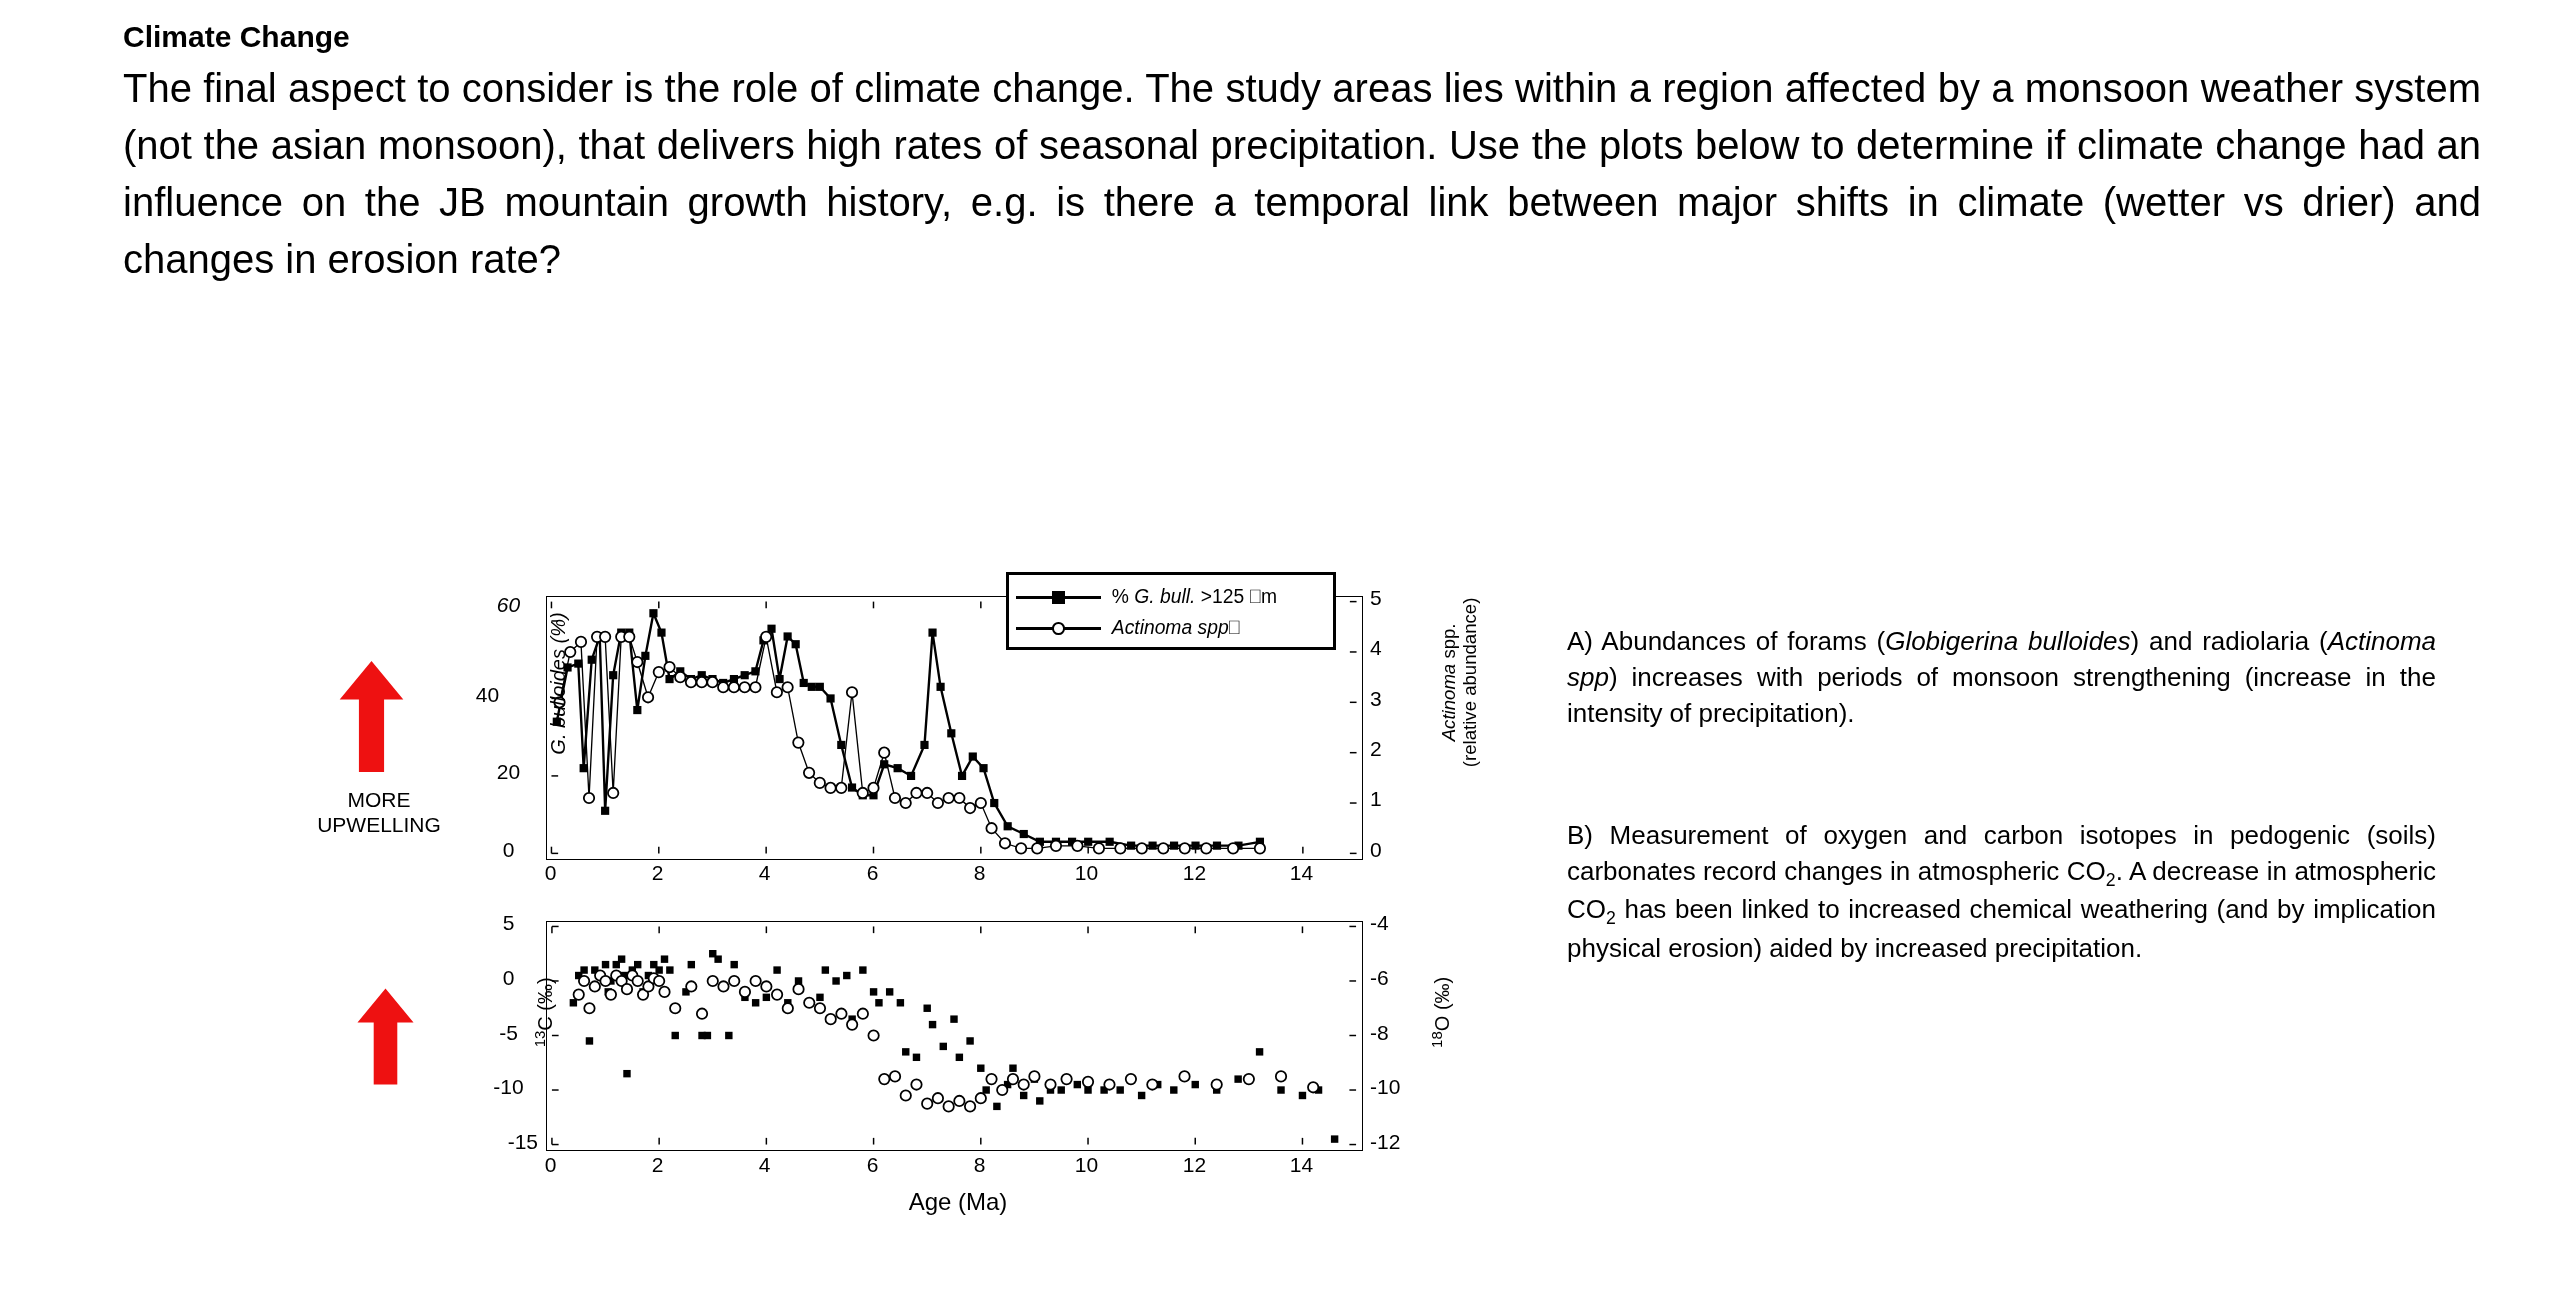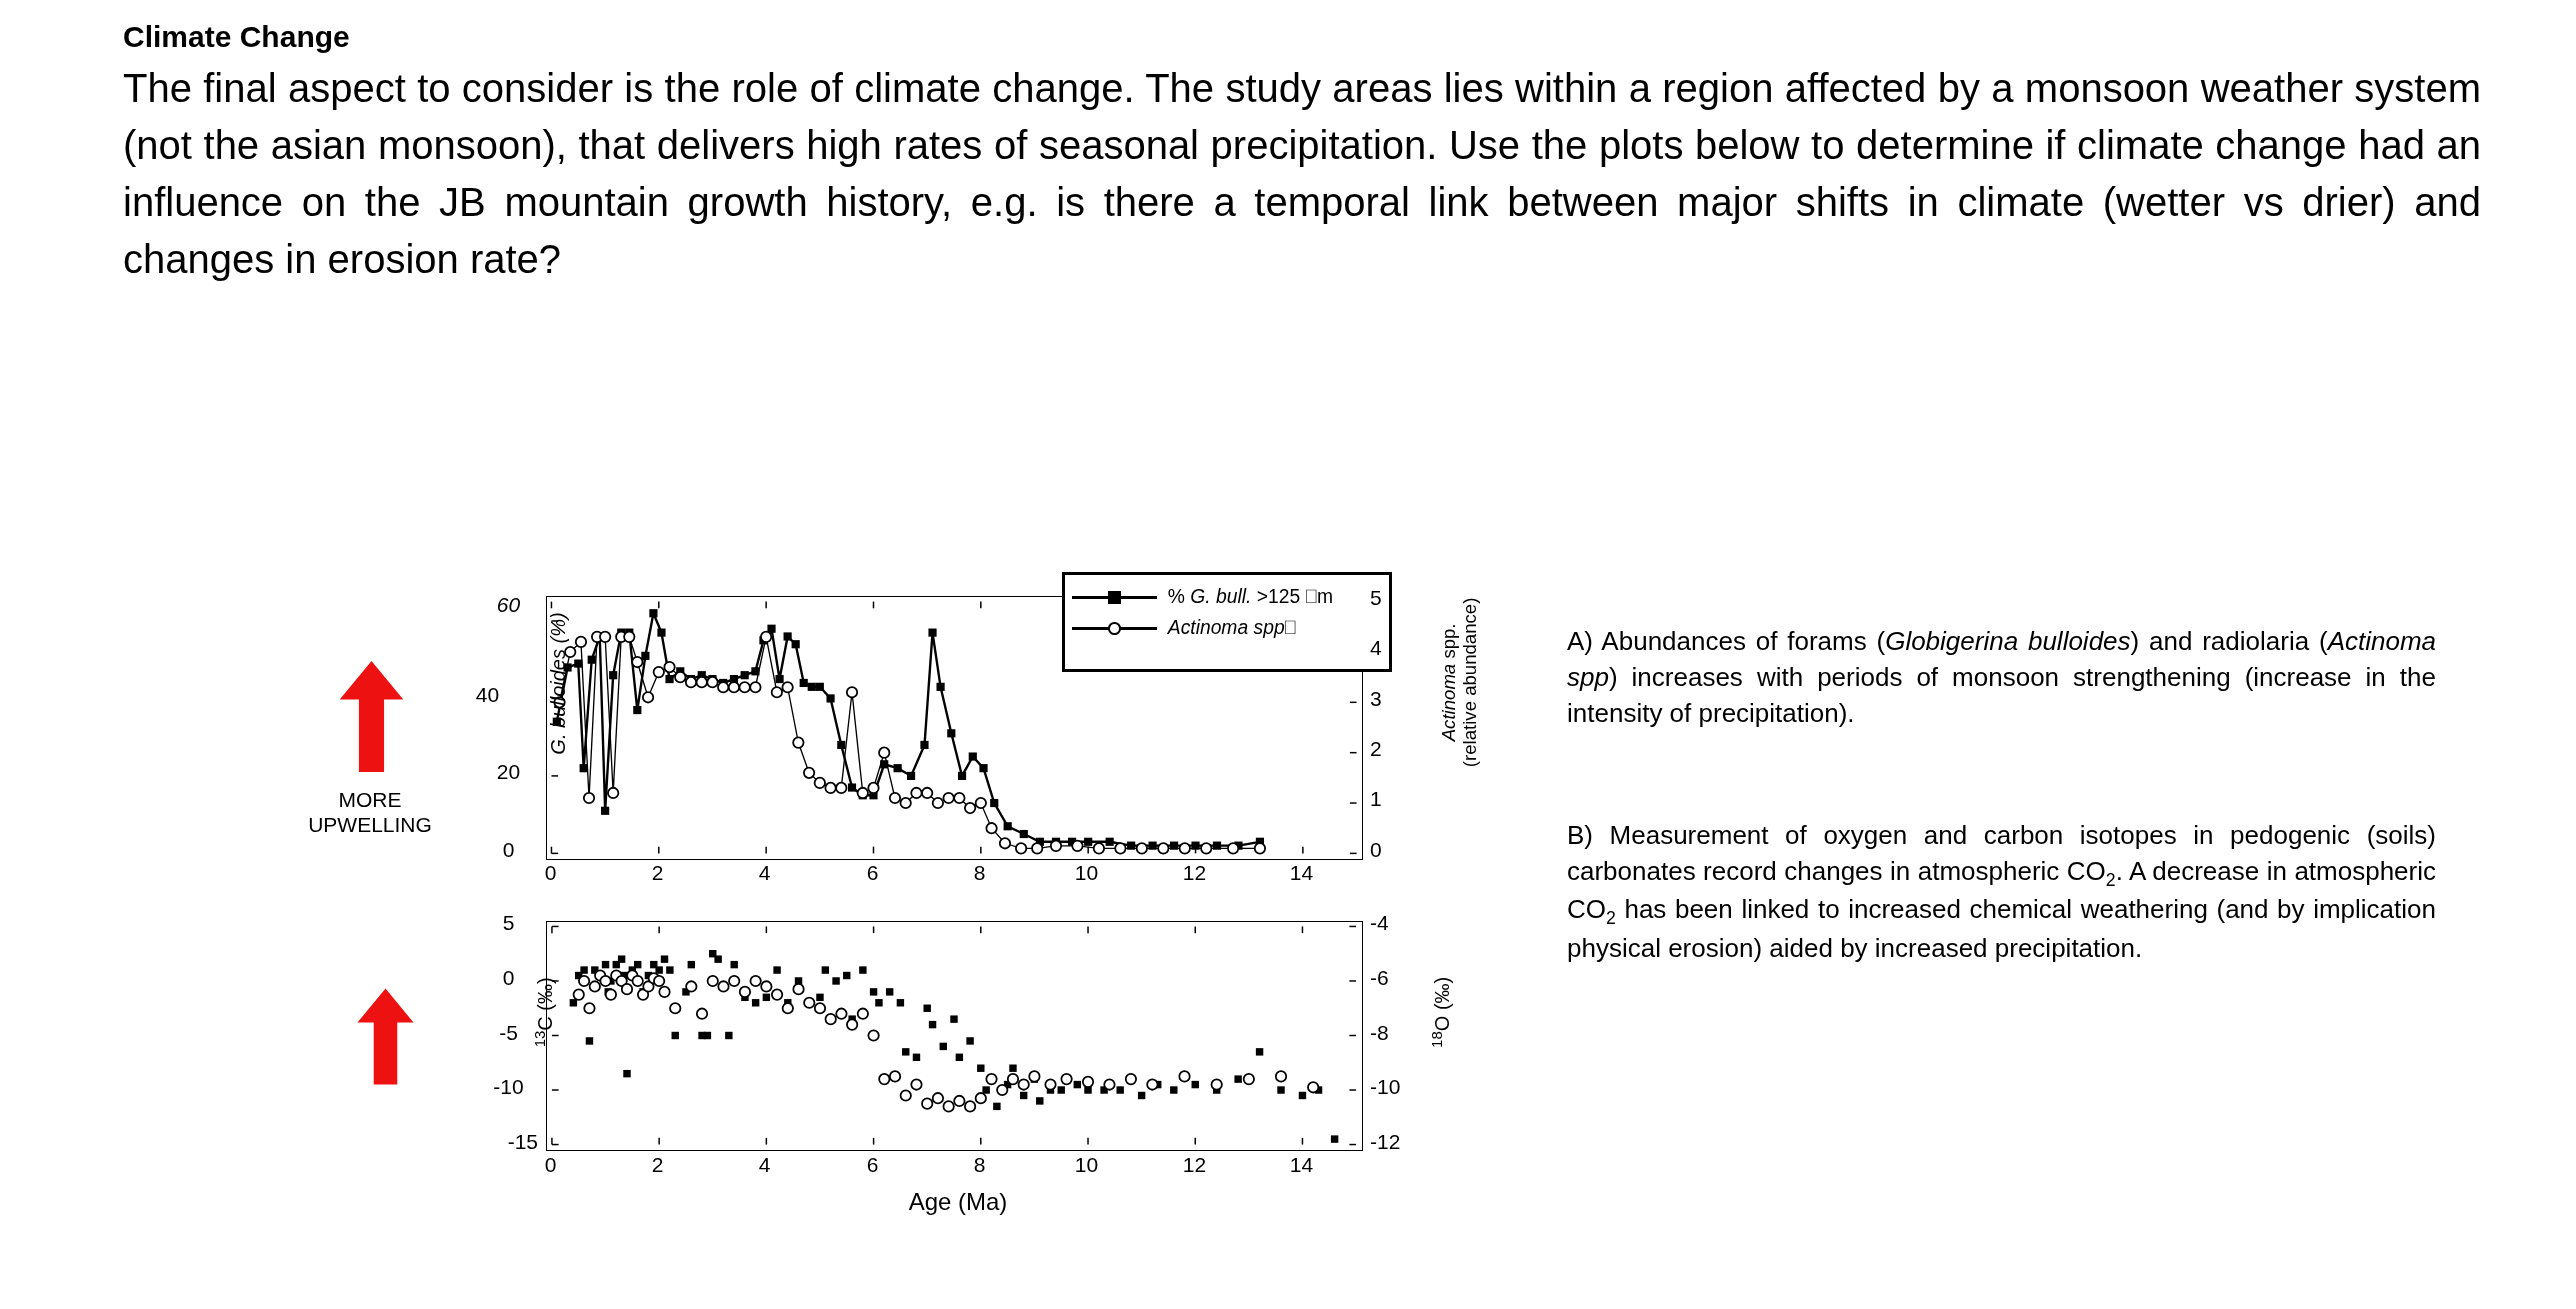--- a/index.html
+++ b/index.html
@@ -85,24 +85,24 @@
     position: absolute;
     font-size: 21px;
     text-align: center;
     white-space: nowrap;
   }
   .axis-ticklabel.right { text-align: left; }
 
   
   #legend-a {
     position: absolute;
-    left: 1062px;
+    left: 1006px;
     top: 0px;
     width: 330px;
-    height: 100px;
+    height: 78px;
     border: 3px solid #000;
     background: #fff;
     box-sizing: border-box;
     padding: 6.7px 7.4px 0 7.4px;
   }
   .legend-row {
     display: flex;
     align-items: center;
     height: 31px;
   }
@@ -555,21 +555,21 @@
     <span><sup style="font-size:0.75em">18</sup>O (‰)</span>
   </div>
 
   <div id="x-axis-label">
     <span>Age (Ma)</span>
   </div>
 
   <svg class="red-arrow" style="left:338px; top:89px;" width="67" height="111" viewBox="0 0 90 150">
     <polygon points="45,0 88,52 62,52 62,150 28,150 28,52 2,52" fill="#ee1111"></polygon>
   </svg>
-  <div class="annot" style="left:244px; top:215px; width:252px;">
+  <div class="annot" style="left:253px; top:215px; width:252px;">
     <span>MORE</span><br>
     <span>UPWELLING</span>
   </div>
 
   <svg class="red-arrow" style="left:356px; top:416px;" width="59" height="97" viewBox="0 0 80 130">
     <polygon points="40,0 78,46 56,46 56,130 24,130 24,46 2,46" fill="#ee1111"></polygon>
   </svg>
 <div class="axis-ticklabel" style="left: 521px; top: 289px; width: 59px;">0</div>
     <div class="axis-ticklabel" style="left: 628px; top: 289px; width: 59px;">2</div>
     <div class="axis-ticklabel" style="left: 735px; top: 289px; width: 59px;">4</div>

